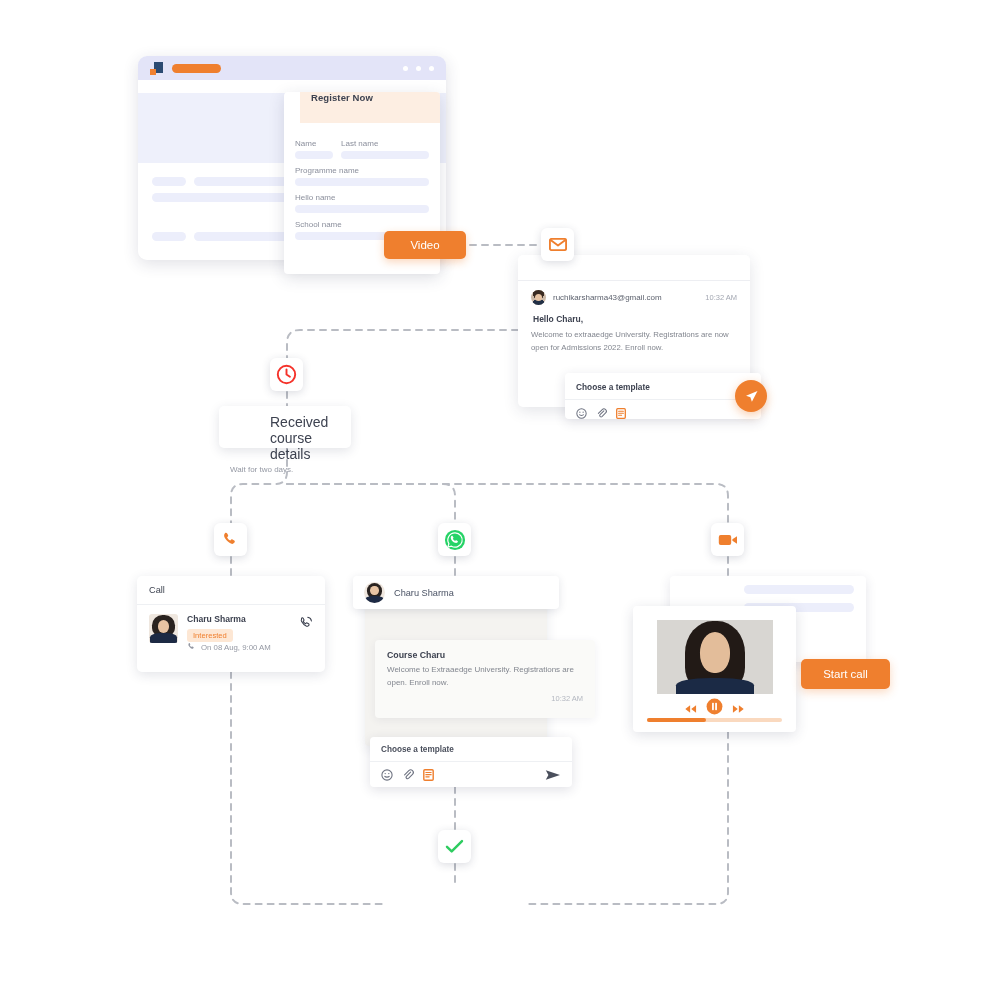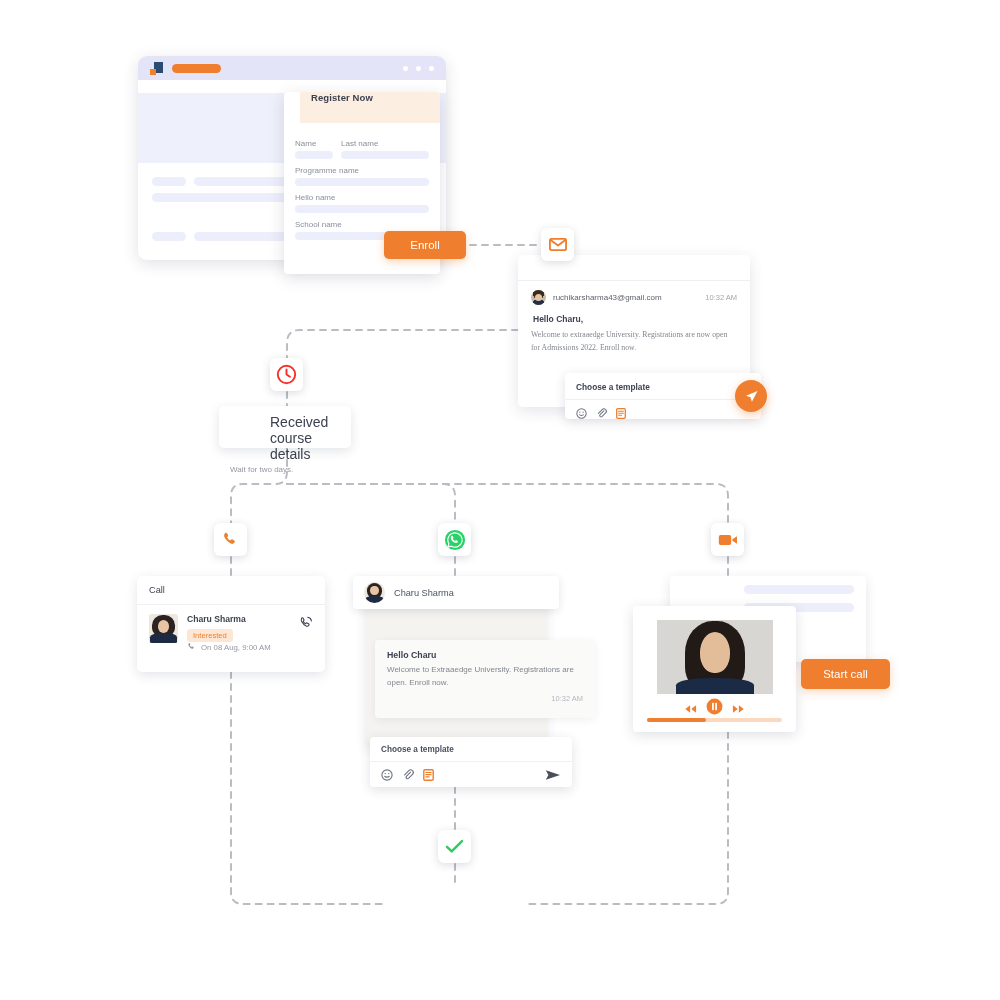--- a/index.html
+++ b/index.html
@@ -60,21 +60,21 @@
   .mailrow{display:flex;align-items:center;gap:7px;}
   .avatar{width:15px;height:15px;border-radius:50%;flex:0 0 auto;overflow:hidden;position:relative;
           background:#cbb9a8;}
   .avatar .hair{position:absolute;inset:0;background:
       radial-gradient(circle at 50% 112%,#223046 0 42%,transparent 43%),
       radial-gradient(circle at 50% 26%,#3a2b22 0 40%,transparent 41%);}
   .avatar .face{position:absolute;left:25%;top:26%;width:50%;height:50%;border-radius:50%;background:#e7c3a3;}
   .mailrow .addr{font-size:8px;color:#5d626e;}
   .mailrow .tm{margin-left:auto;font-size:7.5px;color:#a3a7b2;}
   .ehello{font-size:8.5px;font-weight:700;color:#3d4250;margin:9px 2px 5px;}
-  .etext{font-size:7.8px;color:#82868f;line-height:1.65;font-family:Liberation Serif, serif;}
+  .etext{font-size:7.8px;color:#82868f;line-height:1.65;}
 
   #tmplcard{left:565px;top:373px;width:196px;height:46px;z-index:5;border-radius:4px;background:#fff;
             box-shadow:0 3px 12px rgba(40,45,80,.14);}
   #tmplcard .tt{font-size:8.3px;color:#3d4250;font-weight:700;padding:9px 11px 7px;border-bottom:1px solid #eef0f3;}
   .tools{display:flex;align-items:center;gap:9px;padding:5px 11px;}
   #sendfab{left:735px;top:380px;width:32px;height:32px;border-radius:50%;background:#ef7f2e;z-index:8;
            display:flex;align-items:center;justify-content:center;box-shadow:0 3px 10px rgba(239,127,46,.38);}
 
   
   #waitcard{left:219px;top:406px;width:132px;height:42px;z-index:3;border-radius:5px;background:#fff;
@@ -214,21 +214,21 @@
       </div>
       <div class="flab">Programme name</div>
       <div class="finput"></div>
       <div class="flab">Hello name</div>
       <div class="finput"></div>
       <div class="flab">School name</div>
       <div class="finput"></div>
     </div>
   </div>
 
-  <div id="submit" class="abs">Enroll</div>
+  <div id="submit" class="abs">Video</div>
 
   <div class="chip abs" style="left:541px;top:228px">
     <svg width="18" height="13" viewBox="0 0 18 13">
         <rect x=".9" y=".9" width="16.2" height="11.2" rx="1.6" fill="none" stroke="#ef7f2e" stroke-width="1.9"></rect>
         <path d="M1.6 2.1 9 7.6l7.4-5.5" fill="none" stroke="#ef7f2e" stroke-width="1.9" stroke-linejoin="round"></path>
       </svg>
   </div>
 
   <div id="emailcard" class="abs">
     <div class="ehd"></div>
@@ -331,21 +331,21 @@
   <div id="wabg" class="abs"></div>
   <div id="wahead" class="abs">
     <span class="ava-lg" style="width:21px;height:21px;border-radius:50%">
         <i class="h"></i>
         <i class="f"></i>
         <i class="b"></i>
       </span>
     <span class="n">Charu Sharma</span>
   </div>
   <div id="wabubble" class="abs">
-    <div class="t">Hello Charu</div>
+    <div class="t">Course Charu</div>
     <div class="x">Welcome to Extraaedge University. Registrations are  open. Enroll now.</div>
     <div class="tm">10:32 AM</div>
   </div>
   <div id="wacomp" class="abs">
     <div class="tt">Choose a template</div>
     <div class="tools">
       <span><svg width="12" height="12" viewBox="0 0 12 12">
             <circle cx="6" cy="6" r="5.1" fill="none" stroke="#6d7280" stroke-width="1.1"></circle>
             <circle cx="4.2" cy="4.6" r=".7" fill="#6d7280"></circle>
             <circle cx="7.8" cy="4.6" r=".7" fill="#6d7280"></circle>

